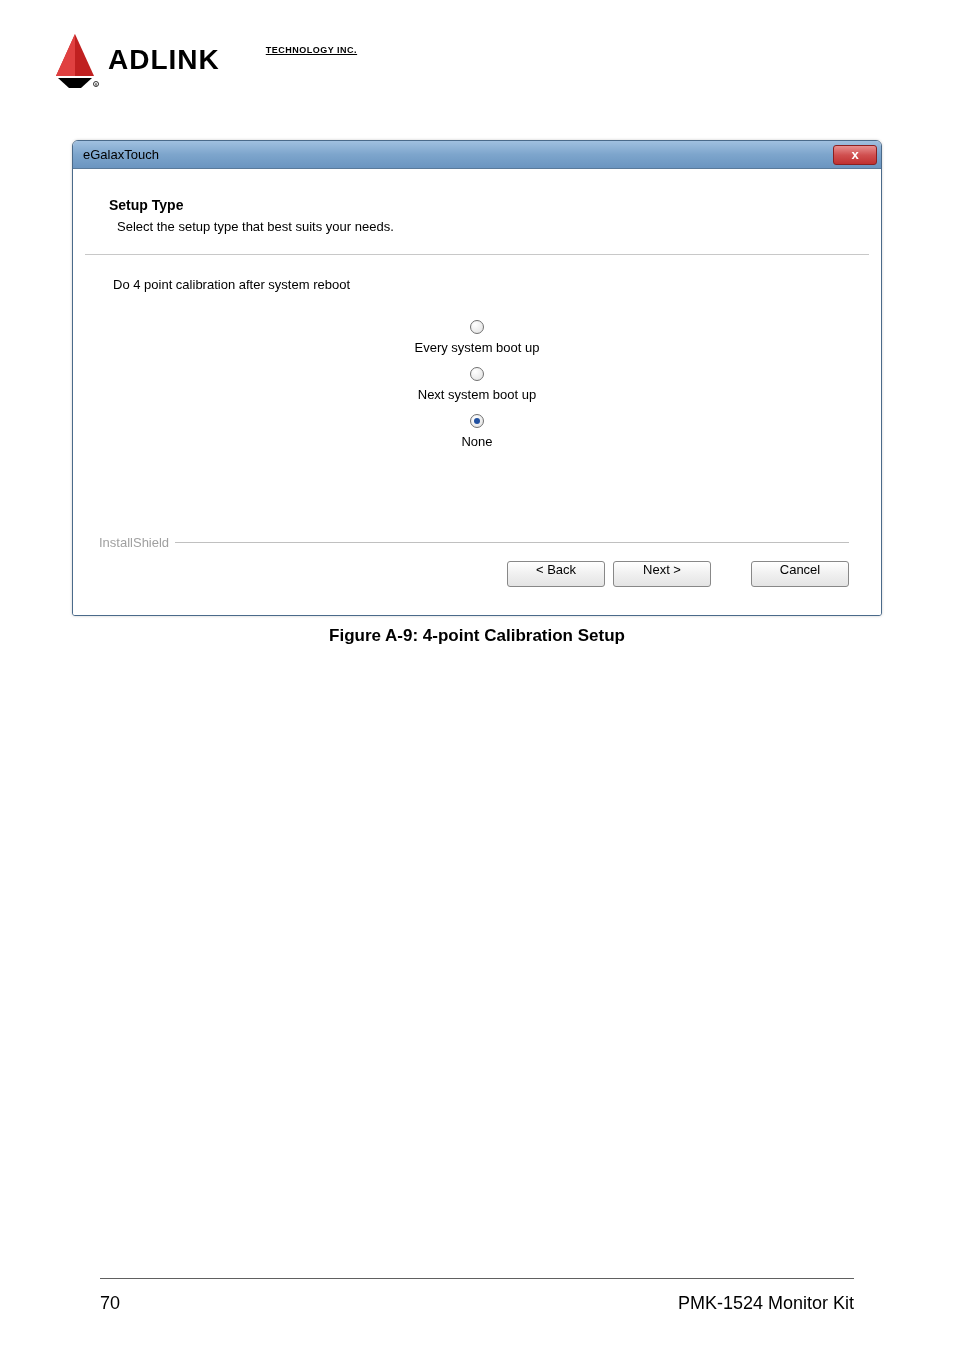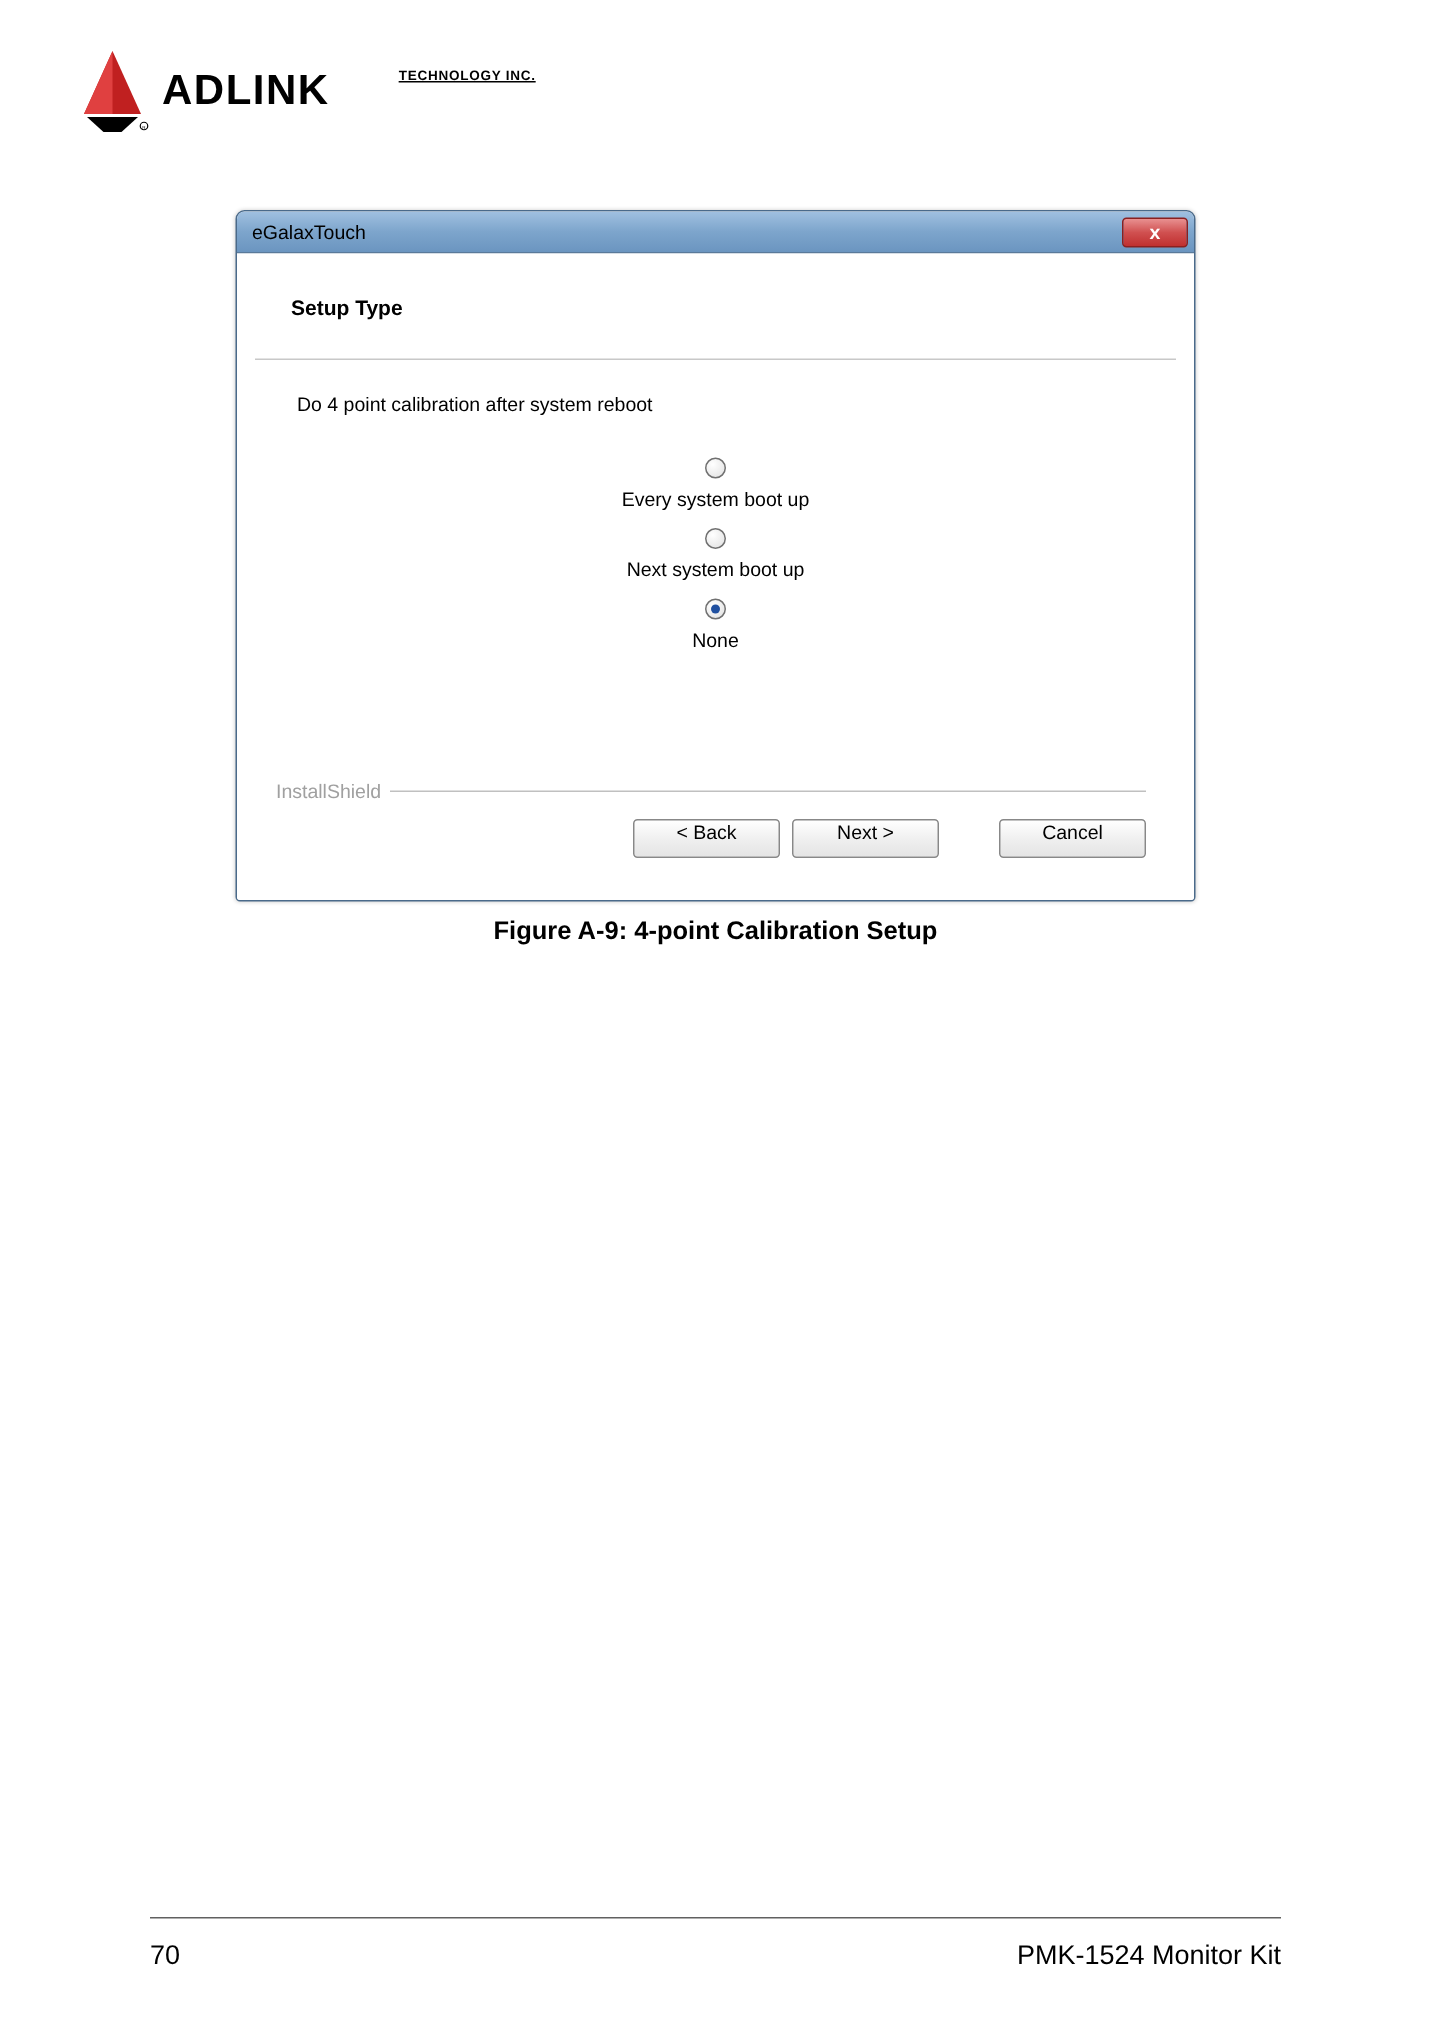--- a/index.html
+++ b/index.html
@@ -50,21 +50,21 @@
       color: #000;
       text-decoration: underline;
     }
     .figure-container {
       display: flex;
       flex-direction: column;
       align-items: center;
       margin-top: 10px;
     }
     .dialog-window {
-      width: 640px;
+      width: 810px;
       border: 1px solid #4a6a8a;
       border-radius: 6px 6px 3px 3px;
       overflow: hidden;
       box-shadow: 0 0 3px rgba(0,0,0,0.2);
       background: #fff;
     }
     .titlebar {
       height: 28px;
       background: linear-gradient(180deg, #a0c0e0 0%, #7da5cc 50%, #6b95c0 100%);
       border-bottom: 1px solid #5a7a9a;
@@ -256,20 +256,21 @@
     <div class="dialog-window">
       <div class="titlebar">
         <span class="titlebar-title">eGalaxTouch</span>
         <div class="close-btn">
           <span>x</span>
         </div>
       </div>
       <div class="dialog-body">
         <div class="setup-header">
           <div class="setup-title">Setup Type</div>
+          <div class="setup-desc">Select the setup type that best suits your needs.</div>
         </div>
         <div class="setup-content">
           <div class="instruction-text">Do 4 point calibration after system reboot</div>
           <div class="radio-group">
             <div class="radio-row">
               <div class="radio-outer"></div>
               <span class="radio-label">Every system boot up</span>
             </div>
             <div class="radio-row">
               <div class="radio-outer"></div>

